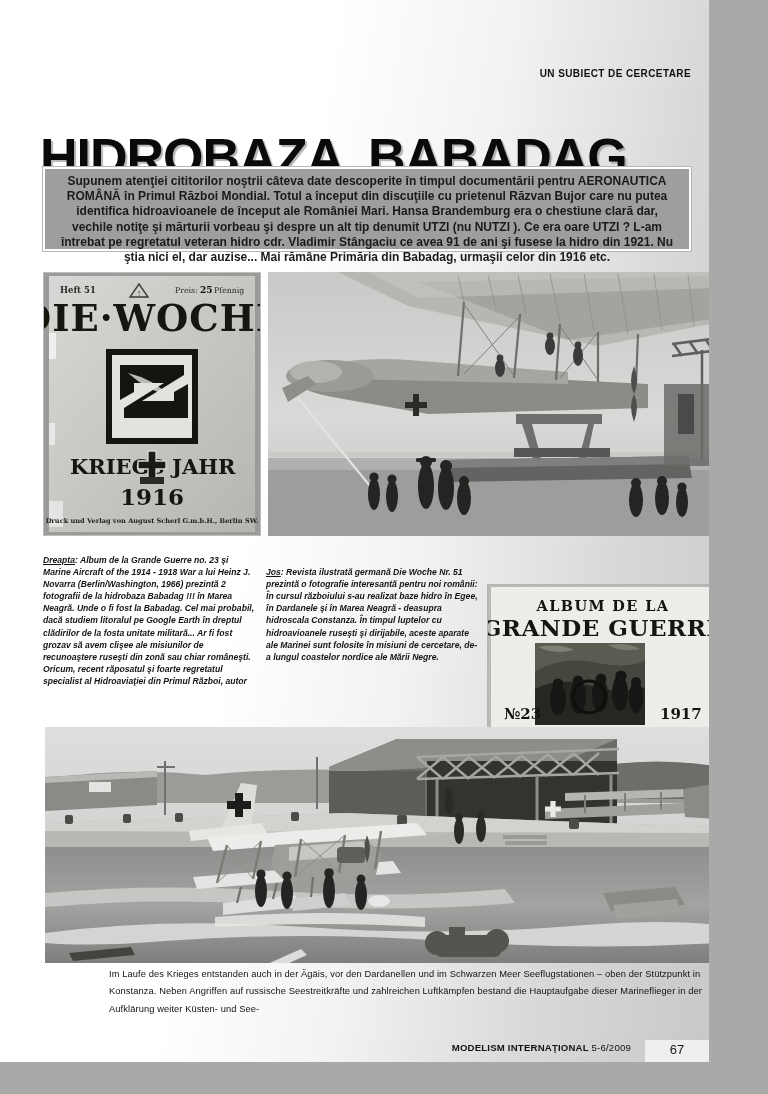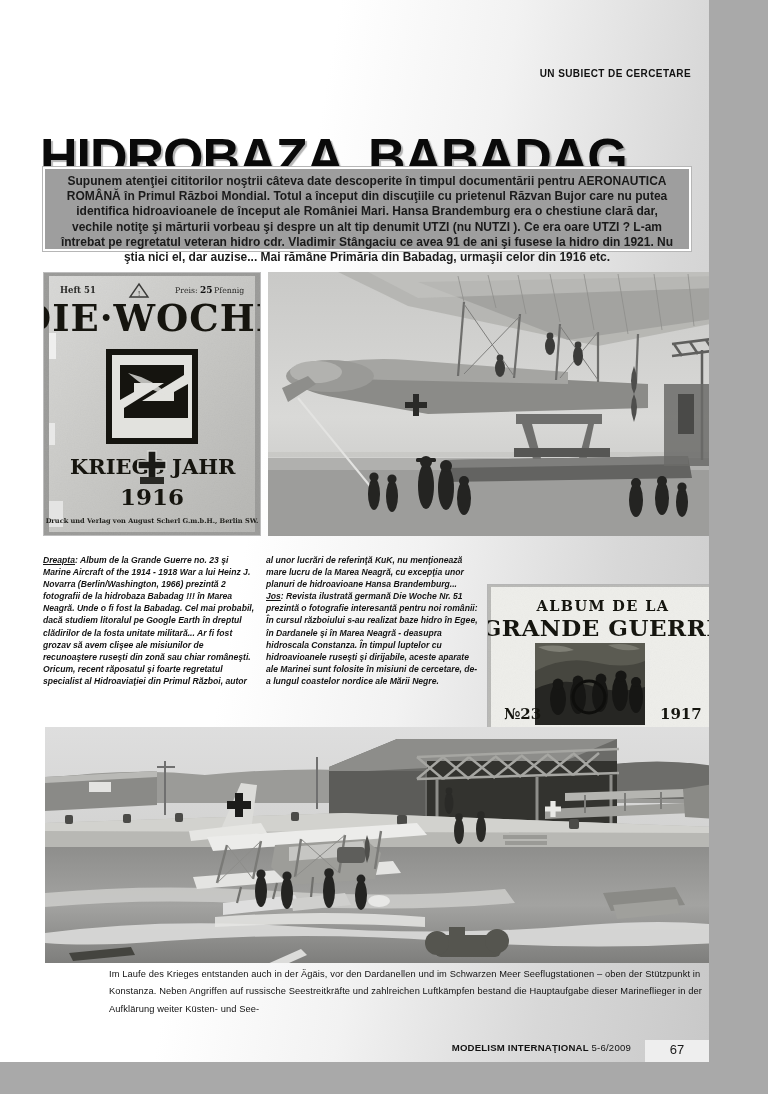--- a/index.html
+++ b/index.html
@@ -302,21 +302,21 @@
         </g>
         <rect width="452" height="264" fill="#fff" opacity="0" filter="url(#grain2)"></rect>
       </svg>
     </div>
 
     <div class="caption-col" id="caption-left">
       <span class="lead">Dreapta</span><span>: Album de la Grande Guerre no. 23 şi Marine Aircraft of the 1914 - 1918 War a lui Heinz J. Novarra (Berlin/Washington, 1966) prezintă 2 fotografii de la hidrobaza Babadag !!! în Marea Neagră. Unde o fi fost la Babadag. Cel mai probabil, dacă studiem litoralul pe Google Earth în dreptul clădirilor de la fosta unitate militară... Ar fi fost grozav să avem clişee ale misiunilor de recunoaştere ruseşti din zonă sau chiar româneşti. Oricum, recent răposatul şi foarte regretatul specialist al Hidroaviaţiei din Primul Război, autor</span>
     </div>
 
     <div class="caption-col" id="caption-mid">
-      <span>al unor lucrări de referinţă KuK, nu menţionează mare lucru de la Marea Neagră, cu excepţia unor planuri de hidroavioane Hansa Brandemburg...</span><br>
+      <br>
       <span class="lead">Jos</span><span>: Revista ilustrată germană Die Woche Nr. 51 prezintă o fotografie interesantă pentru noi românii: În cursul războiului s-au realizat baze hidro în Egee, în Dardanele şi în Marea Neagră - deasupra hidroscala Constanza. În timpul luptelor cu hidroavioanele ruseşti şi dirijabile, aceste aparate ale Marinei sunt folosite în misiuni de cercetare, de-a lungul coastelor nordice ale Mării Negre.</span>
     </div>
 
     <div class="photo" id="cover-album">
       <svg width="230" height="150" viewBox="0 0 230 150" xmlns="http://www.w3.org/2000/svg">
         <defs>
           <filter id="grain3">
               <feTurbulence type="fractalNoise" baseFrequency="1.1" numOctaves="3"></feTurbulence>
               <feColorMatrix type="saturate" values="0"></feColorMatrix>
               <feComponentTransfer>

